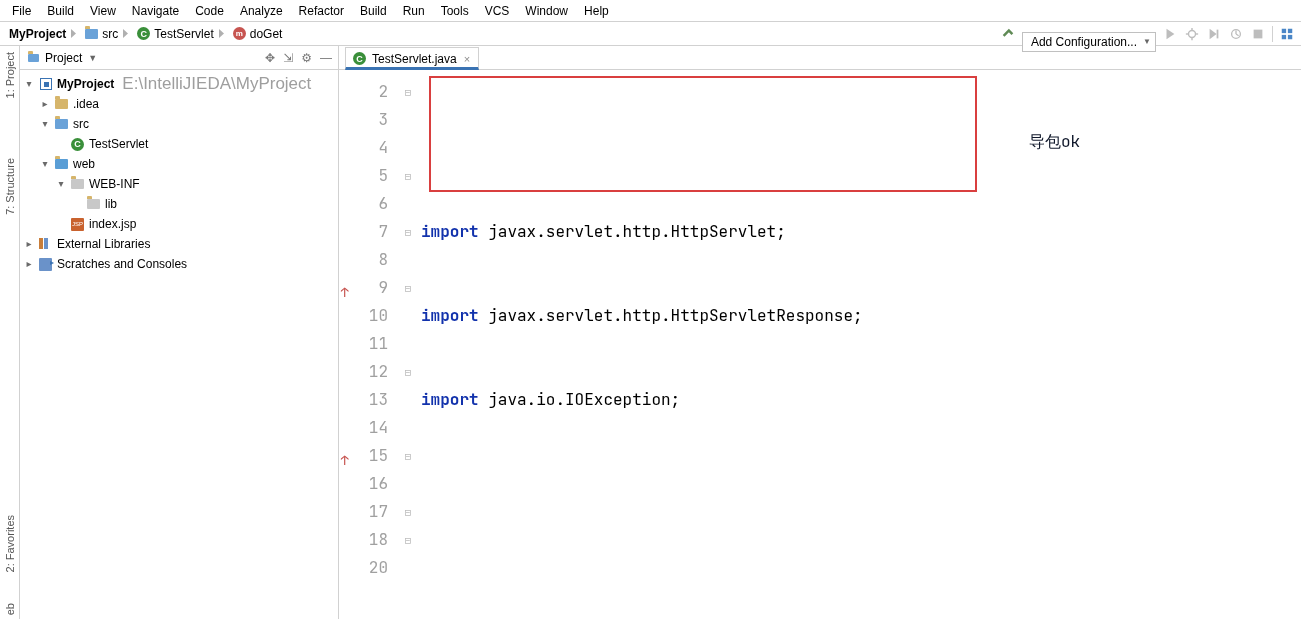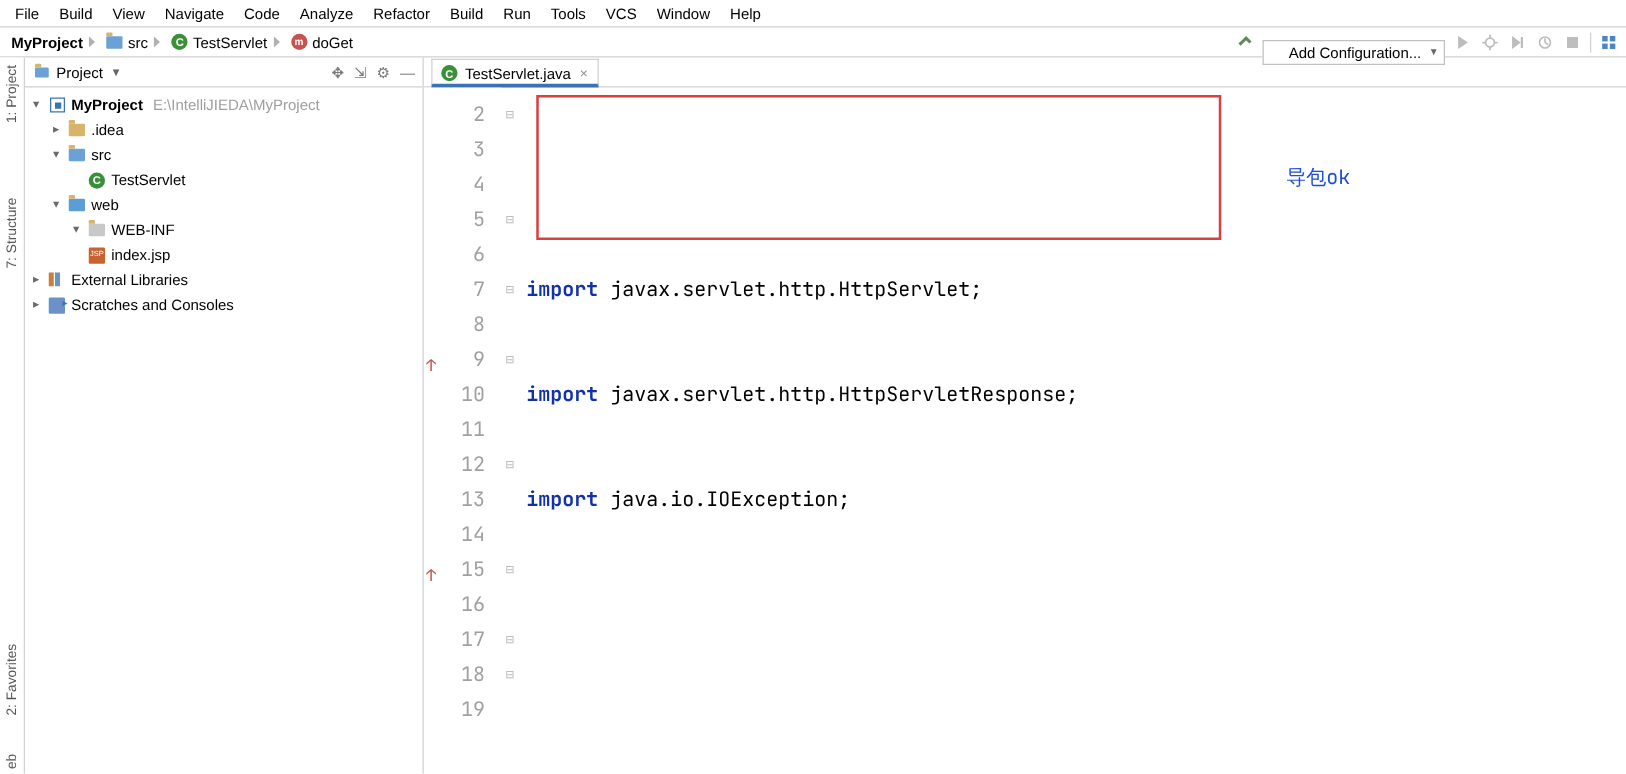--- a/index.html
+++ b/index.html
@@ -34,21 +34,21 @@
     padding: 0 6px;
     border-bottom: 1px solid #d1d1d1;
     gap: 2px;
   }
   .crumb { display: flex; align-items: center; gap: 3px; padding: 0 3px; }
   .crumb .sep { width: 5px; height: 9px; margin-left:2px; }
   .nav-right { margin-left: auto; display: flex; align-items: center; gap: 6px; }
   .add-config {
     border: 1px solid #c0c0c0;
     background: #fff;
-    padding: 2px 18px 2px 20px;
+    padding: 2px 18px 2px 8px;
     font-size: 12px;
     position: relative;
     margin-top: 16px;
   }
   .tool-icn { width: 16px; height: 16px; display:flex; align-items:center; justify-content:center; color:#8e8e8e; }
   .tool-icn svg { width:14px; height:14px; }
   .hammer { color:#6a6a6a; }
   
   .left-strip {
     position: absolute; left:0; top:46px; bottom:0; width:20px;
@@ -86,21 +86,21 @@
   .class-icon { width:13px; height:13px; background:#3a8f3a; border-radius:50%; color:#fff; font-size:9px; display:flex; align-items:center; justify-content:center; font-weight:bold; }
   .method-icon { width:13px; height:13px; background:#c75450; border-radius:50%; color:#fff; font-size:8px; display:flex; align-items:center; justify-content:center; font-weight:bold; }
   .xml-icon { width:13px; height:13px; background:linear-gradient(#8aa3b8,#6d8aa3); border-radius:1px; }
   .jsp-icon { width:13px; height:13px; background:#c9622e; border-radius:1px; color:#fff; font-size:6px; display:flex; align-items:center; justify-content:center; }
   .iml-icon { width:13px; height:13px; background:#3a73b3; border-radius:1px; color:#fff; font-size:7px; display:flex; align-items:center; justify-content:center; }
   .lib-icon { width:13px; height:13px; position:relative; }
   .lib-icon::before { content:''; width:4px; height:11px; background:#c97e3a; position:absolute; left:0; }
   .lib-icon::after  { content:''; width:4px; height:11px; background:#6a92c9; position:absolute; left:5px; }
   .scratch-icon { width:13px; height:13px; background:#6a92c9; border-radius:1px; position:relative; }
   .scratch-icon::after { content:'▸'; position:absolute; right:-2px; bottom:-2px; font-size:8px; color:#3a73b3; }
-  .path-label { color:#9e9e9e; font-size:12px; margin-left:4px;text-align:center; }
+  .path-label { color:#9e9e9e; font-size:17px; margin-left:4px;text-align:center; }
   
   .editor-area { flex:1; display:flex; flex-direction:column; overflow:hidden; position:relative; }
   .editor-tabs { height:24px; border-bottom:1px solid #d1d1d1; display:flex; align-items:flex-end; padding-left:6px; }
   .editor-tab {
     display:flex; align-items:center; gap:5px;
     padding:3px 8px 3px 6px;
     border:1px solid #d1d1d1; border-bottom:none;
     background:#fff; font-size:12px;
     position:relative; top:1px;
   }
@@ -118,21 +118,21 @@
   .gutter .up-ar { position:absolute; left:2px; top:5px; color:#c75450; font-size:13px; }
   .fold-bar { width:14px; color:#bdbdbd; padding-top:8px; line-height:28px; font-size:11px; text-align:center; }
   .fold-bar .fm { height:28px; }
   .code { flex:1; padding:8px 0 0 6px; line-height:28px; white-space:pre; position:relative; overflow:hidden; }
   .code-line { height:28px; }
   .kw { color:#1232ac; font-weight:bold; }
   .callout-box {
     position:absolute; left:14px; top:6px; width:548px; height:116px;
     border:2px solid #d93f3f; background:transparent; pointer-events:none;
   }
-  .annot { position:absolute; left:614px; top:58px; color:#1d4ed8; font-size:16px; pointer-events:none; }
+  .annot { position:absolute; left:614px; top:58px; color:#0f172a; font-size:16px; pointer-events:none; }
   @keyframes blink { 50% { border-color:transparent; } }
 </style>
 </head>
 <body>
 
 <div class="menubar">
   <span>File</span>
   <span>Build</span>
   <span>View</span>
   <span>Navigate</span>
@@ -301,20 +301,27 @@
             <span class="folder-closed" style="background:#5a9ed6"></span>
           </span>
         <span>web</span>
       </div>
       <div class="tree-row indent-2">
         <span class="arrow">▾</span>
         <span class="tn-icon">
             <span class="folder-closed folder-gray"></span>
           </span>
         <span>WEB-INF</span>
+      </div>
+      <div class="tree-row indent-3">
+        <span class="arrow">&nbsp;</span>
+        <span class="tn-icon">
+            <span class="folder-closed folder-gray"></span>
+          </span>
+        <span>lib</span>
       </div>
       <div class="tree-row indent-2">
         <span class="arrow">&nbsp;</span>
         <span class="tn-icon">
             <span class="jsp-icon">JSP</span>
           </span>
         <span>index.jsp</span>
       </div>
       <div class="tree-row indent-0">
         <span class="arrow">▸</span>
@@ -356,21 +363,21 @@
         <div class="ln">9<span class="up-ar">↑</span></div>
         <div class="ln">10</div>
         <div class="ln">11</div>
         <div class="ln">12</div>
         <div class="ln">13</div>
         <div class="ln">14</div>
         <div class="ln">15<span class="up-ar">↑</span></div>
         <div class="ln">16</div>
         <div class="ln">17</div>
         <div class="ln">18</div>
-        <div class="ln">19</div>
+        <div class="ln">20</div>
       </div>
       <div class="fold-bar">
         <div class="fm">⊟</div>
         <div class="fm"></div>
           <div class="fm"></div>
         <div class="fm">⊟</div>
         <div class="fm"></div>
         <div class="fm">⊟</div>
         <div class="fm"></div>
         <div class="fm">⊟</div>

